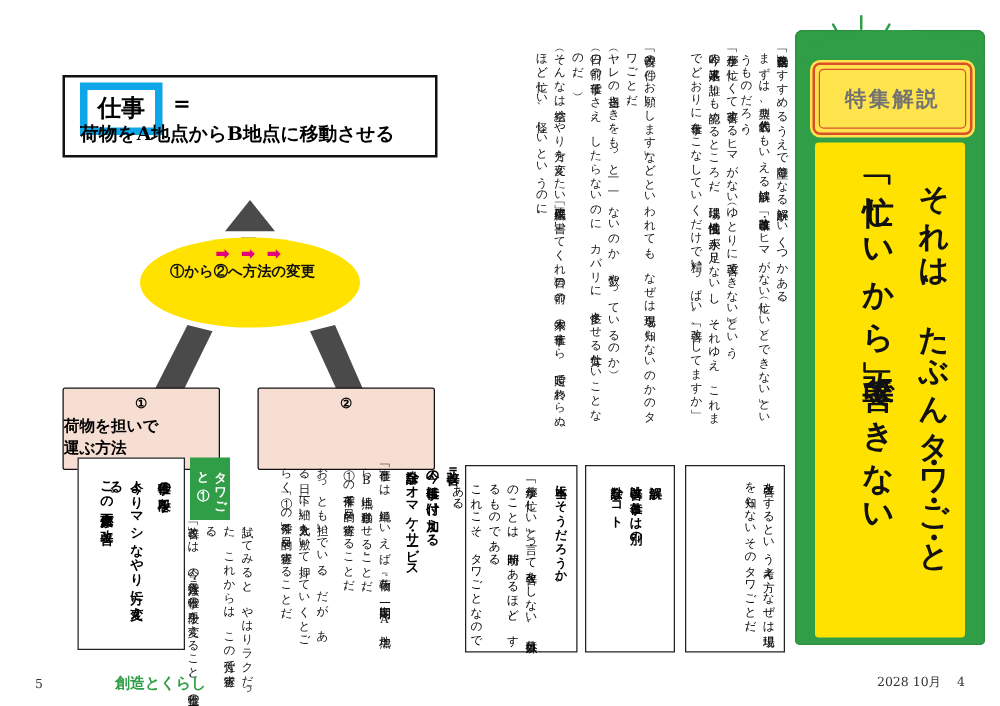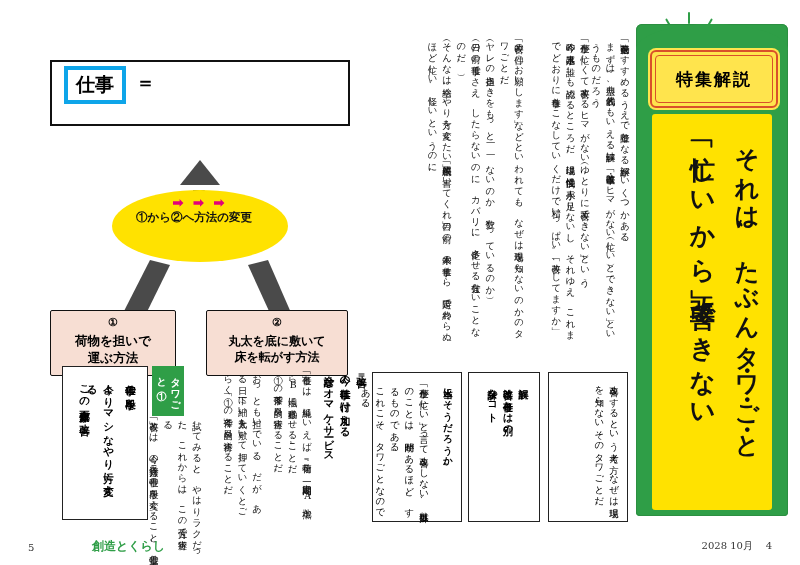--- a/index.html
+++ b/index.html
@@ -44,21 +44,21 @@
     border:2px solid #d94f2a;
     border-radius:6px;
     box-shadow:0 0 0 2px #ffe44d;
   }
   .badge-inner{
     position:absolute;inset:3px;border:1px solid #d94f2a;border-radius:4px;
   }
   .badge-text{
     position:absolute;left:0;right:0;top:50%;transform:translateY(-50%);
     text-align:center;
-    color:#000000;
+    color:#737373;
     font-family:"DejaVu Serif","Liberation Serif",serif;
     font-weight:bold;
     font-size:17px;
     letter-spacing:2px;
   }
   .headline-yellow{
     position:absolute;left:16px;top:90px;width:120px;height:396px;
     background:#ffe200;
     border-radius:3px;
   }
@@ -96,21 +96,21 @@
   
   .diagram{position:absolute;left:30px;top:60px;width:330px;height:290px;}
   .kpi-box{
     position:absolute;left:46px;top:62px;width:290px;height:64px;
     border:2px solid #111;
     background:#fff;
     display:flex;align-items:center;
   }
   .kpi-title{
     position:absolute;left:14px;top:-3px;
-    border:4px solid #0ea5e9;background:#fff;
+    border:6px solid #0ea5e9;background:#fff;
     padding:2px 8px;
     font-family:"DejaVu Serif","Liberation Serif",serif;
     font-weight:bold;font-size:19px;
   }
   .kpi-eq{
     position:absolute;left:108px;top:4px;font-size:19px;font-weight:bold;
     font-family:"DejaVu Serif","Liberation Serif",serif;
   }
   .kpi-sub{
     position:absolute;left:14px;top:32px;
@@ -139,21 +139,21 @@
     position:absolute;width:124px;height:64px;
     background:#f7ded3;border:1px solid #111;
     border-radius:2px;
   }
   .pink-box .num{
     position:absolute;left:0;right:0;top:5px;text-align:center;
     font-size:11px;font-weight:bold;
     font-family:"DejaVu Serif","Liberation Serif",serif;
   }
   .pink-box .lbl{
-    position:absolute;left:0;right:0;top:22px;text-align:center;
+    position:absolute;left:0;right:0;top:22px;text-align:left;
     font-size:12.5px;font-weight:bold;line-height:1.35;
     font-family:"DejaVu Serif","Liberation Serif",serif;
   }
 
   
   .lcol{
     position:absolute;
     font-size:9.3px;color:#111;
     height:150px;
   }
@@ -248,37 +248,36 @@
 
       <polygon points="92,255 120,200 140,205 112,262" fill="#4a4a4a"></polygon>
       <polygon points="128,190 170,186 150,146" fill="#4a4a4a"></polygon>
       <polygon points="262,255 238,200 218,205 244,262" fill="#4a4a4a"></polygon>
       <polygon points="232,190 190,186 208,146" fill="#4a4a4a"></polygon>
     </svg>
 
     <div class="kpi-box" style="left:20px;top:0px;width:296px;height:62px;">
       <div class="kpi-title" style="left:12px;top:4px;">仕事</div>
       <div class="kpi-eq" style="left:84px;top:8px;">＝</div>
+      <div class="kpi-sub" style="left:12px;top:36px;">荷物をA地点からB地点に移動させる</div>
     </div>
 
     <div class="yellow-ellipse" style="left:82px;top:130px;">
       <div class="ye-arrows">➡ ➡ ➡</div>
       <div class="ye-line1">①から②へ方法の変更</div>
     </div>
 
     <div class="pink-box" style="left:20px;top:250px;">
       <div class="num">①</div>
       <div class="lbl" style="white-space:pre-line;">荷物を担いで
 運ぶ方法</div>
     </div>
 
     <div class="pink-box" style="left:176px;top:250px;width:140px;">
       <div class="num">②</div>
-      <div class="lbl" style="white-space:pre-line;font-size:12px;">丸太を底に敷いて
-床を転がす方法</div>
     </div>
   </div>
 
   <div class="tag-green" style="left:152px;top:366px;height:42px;">タワごと①</div>
 
   <div class="vtext" style="position:absolute;left:318px;top:368px;height:150px;width:52px;font-size:10.5px;font-weight:bold;">改善＝
 今の仕事に付け加える
 余計なオマケ・サービス</div>
 
   <div class="lcol vtext" style="left:268px;top:368px;width:46px;">「仕事」とは、単純にいえば、『荷物を、一定期間内にA地点からB地点に移動させる』ことだ。

